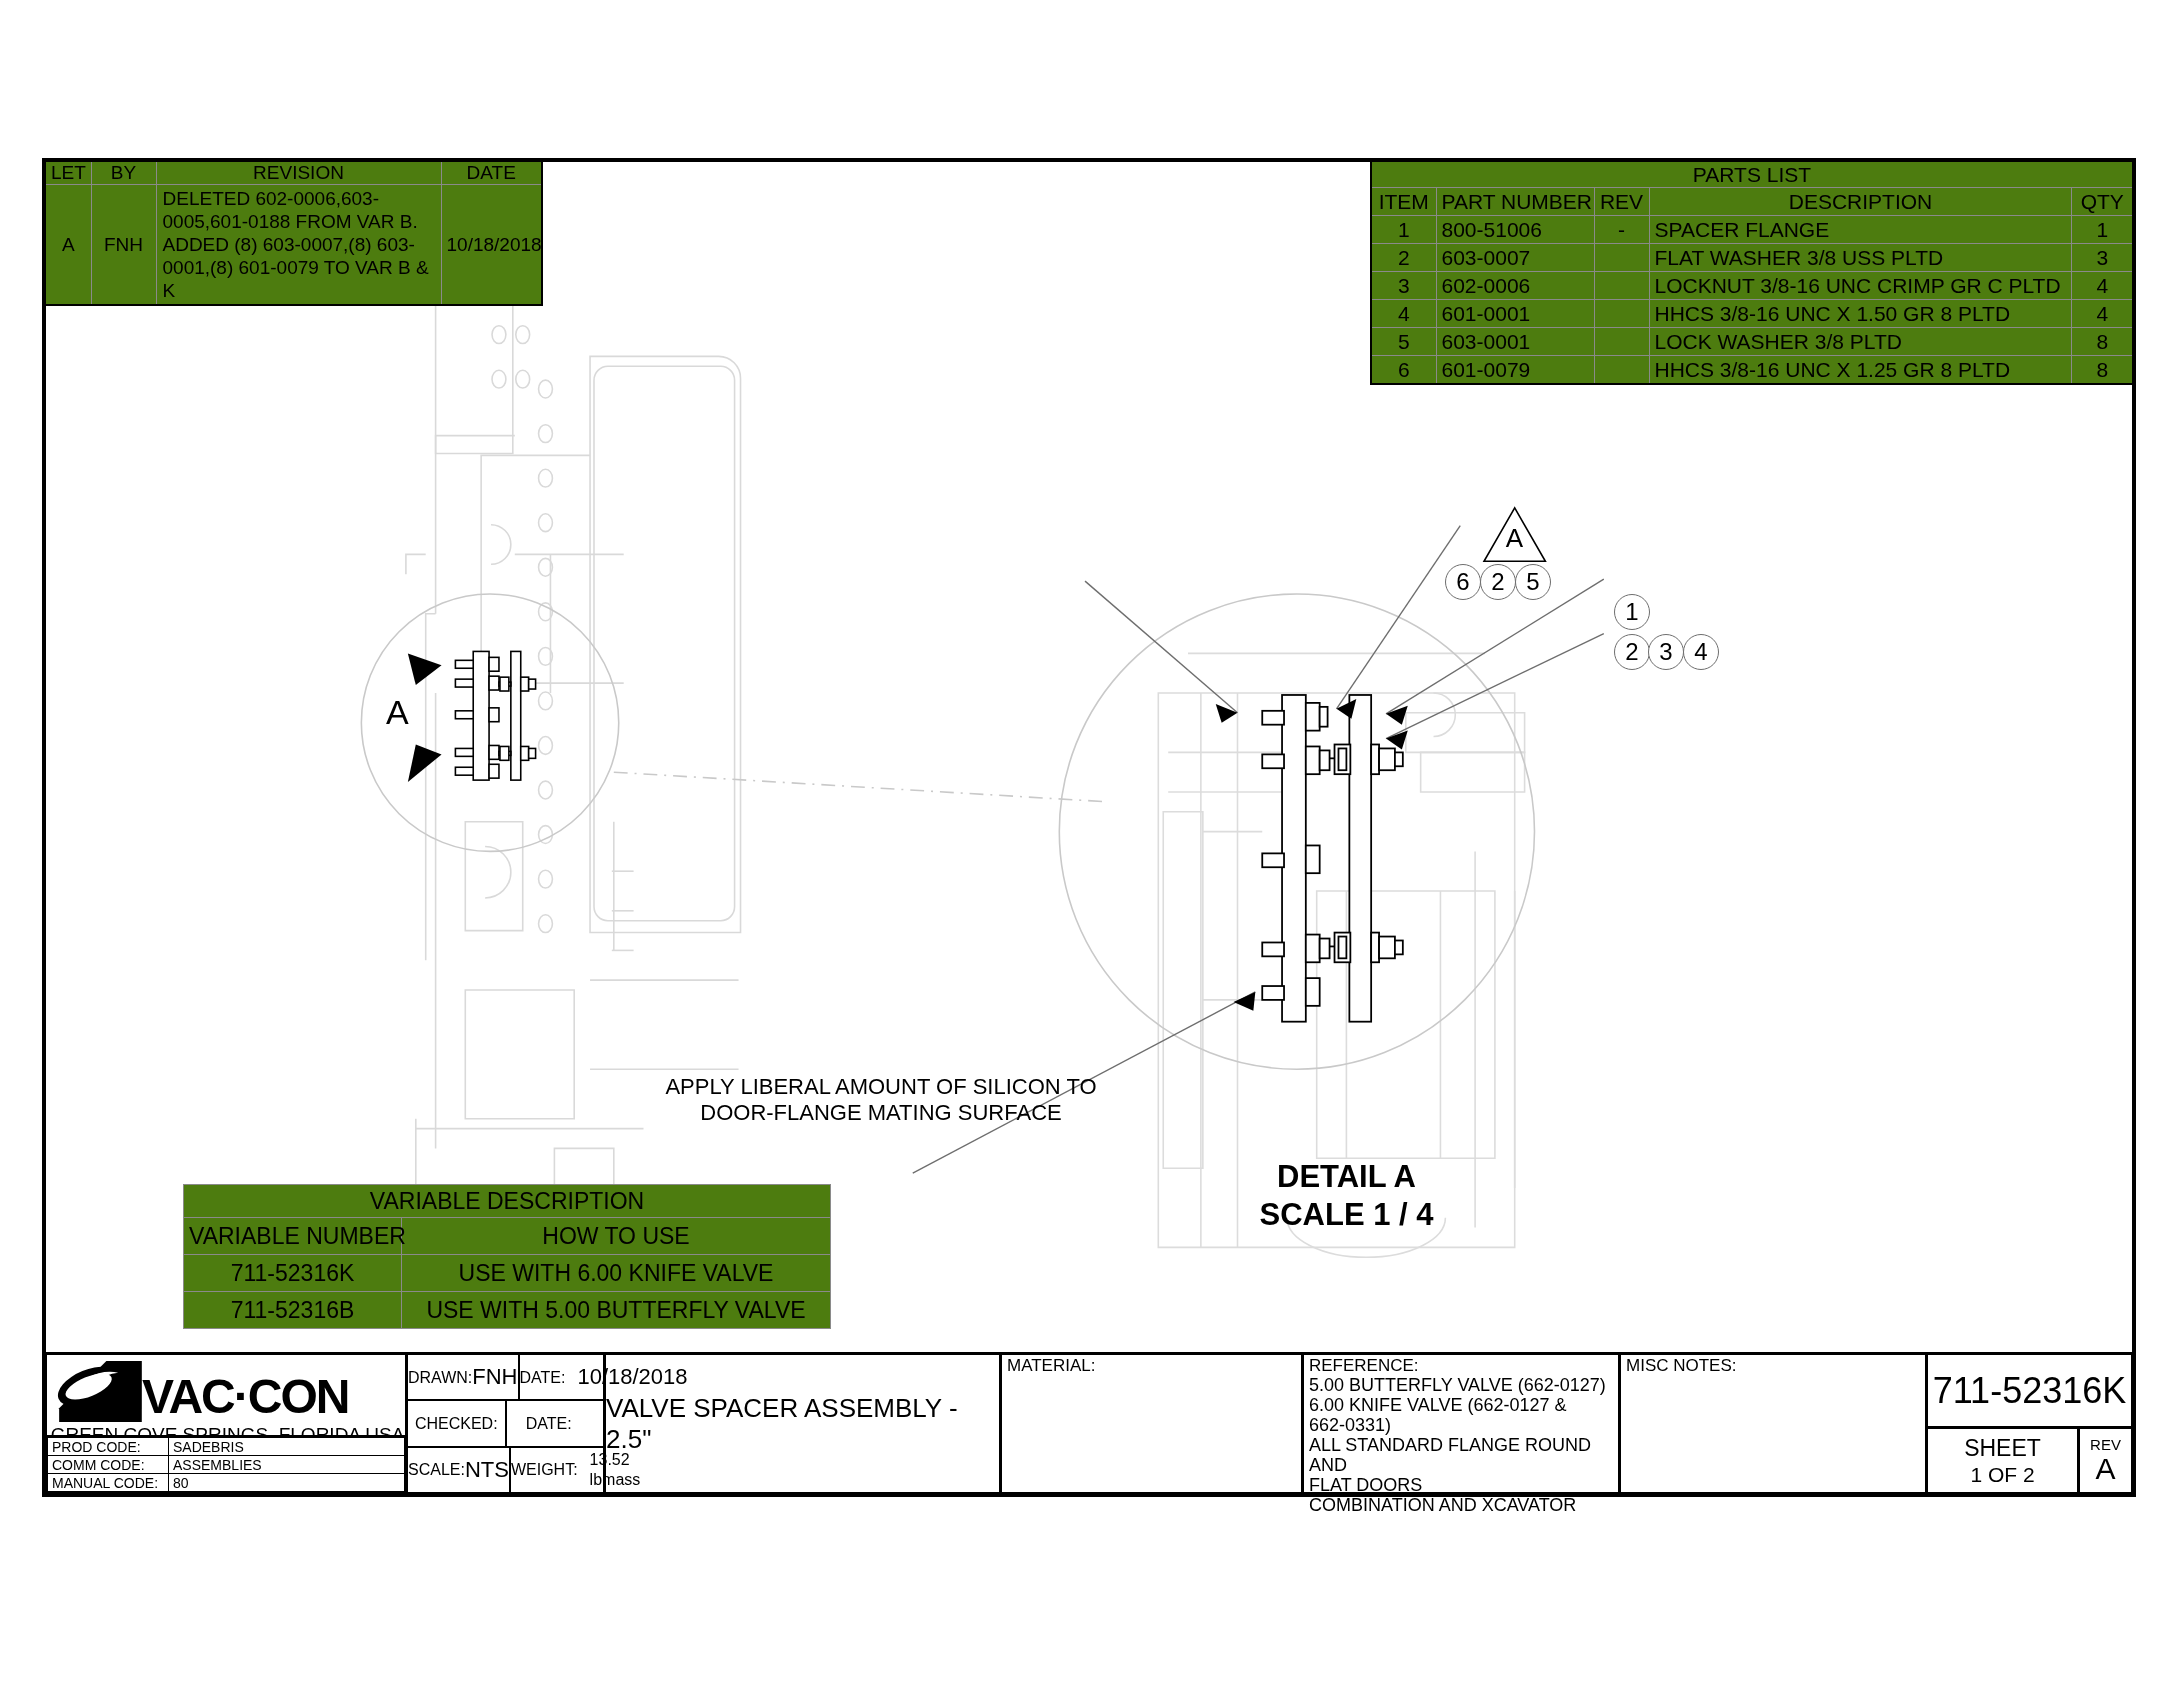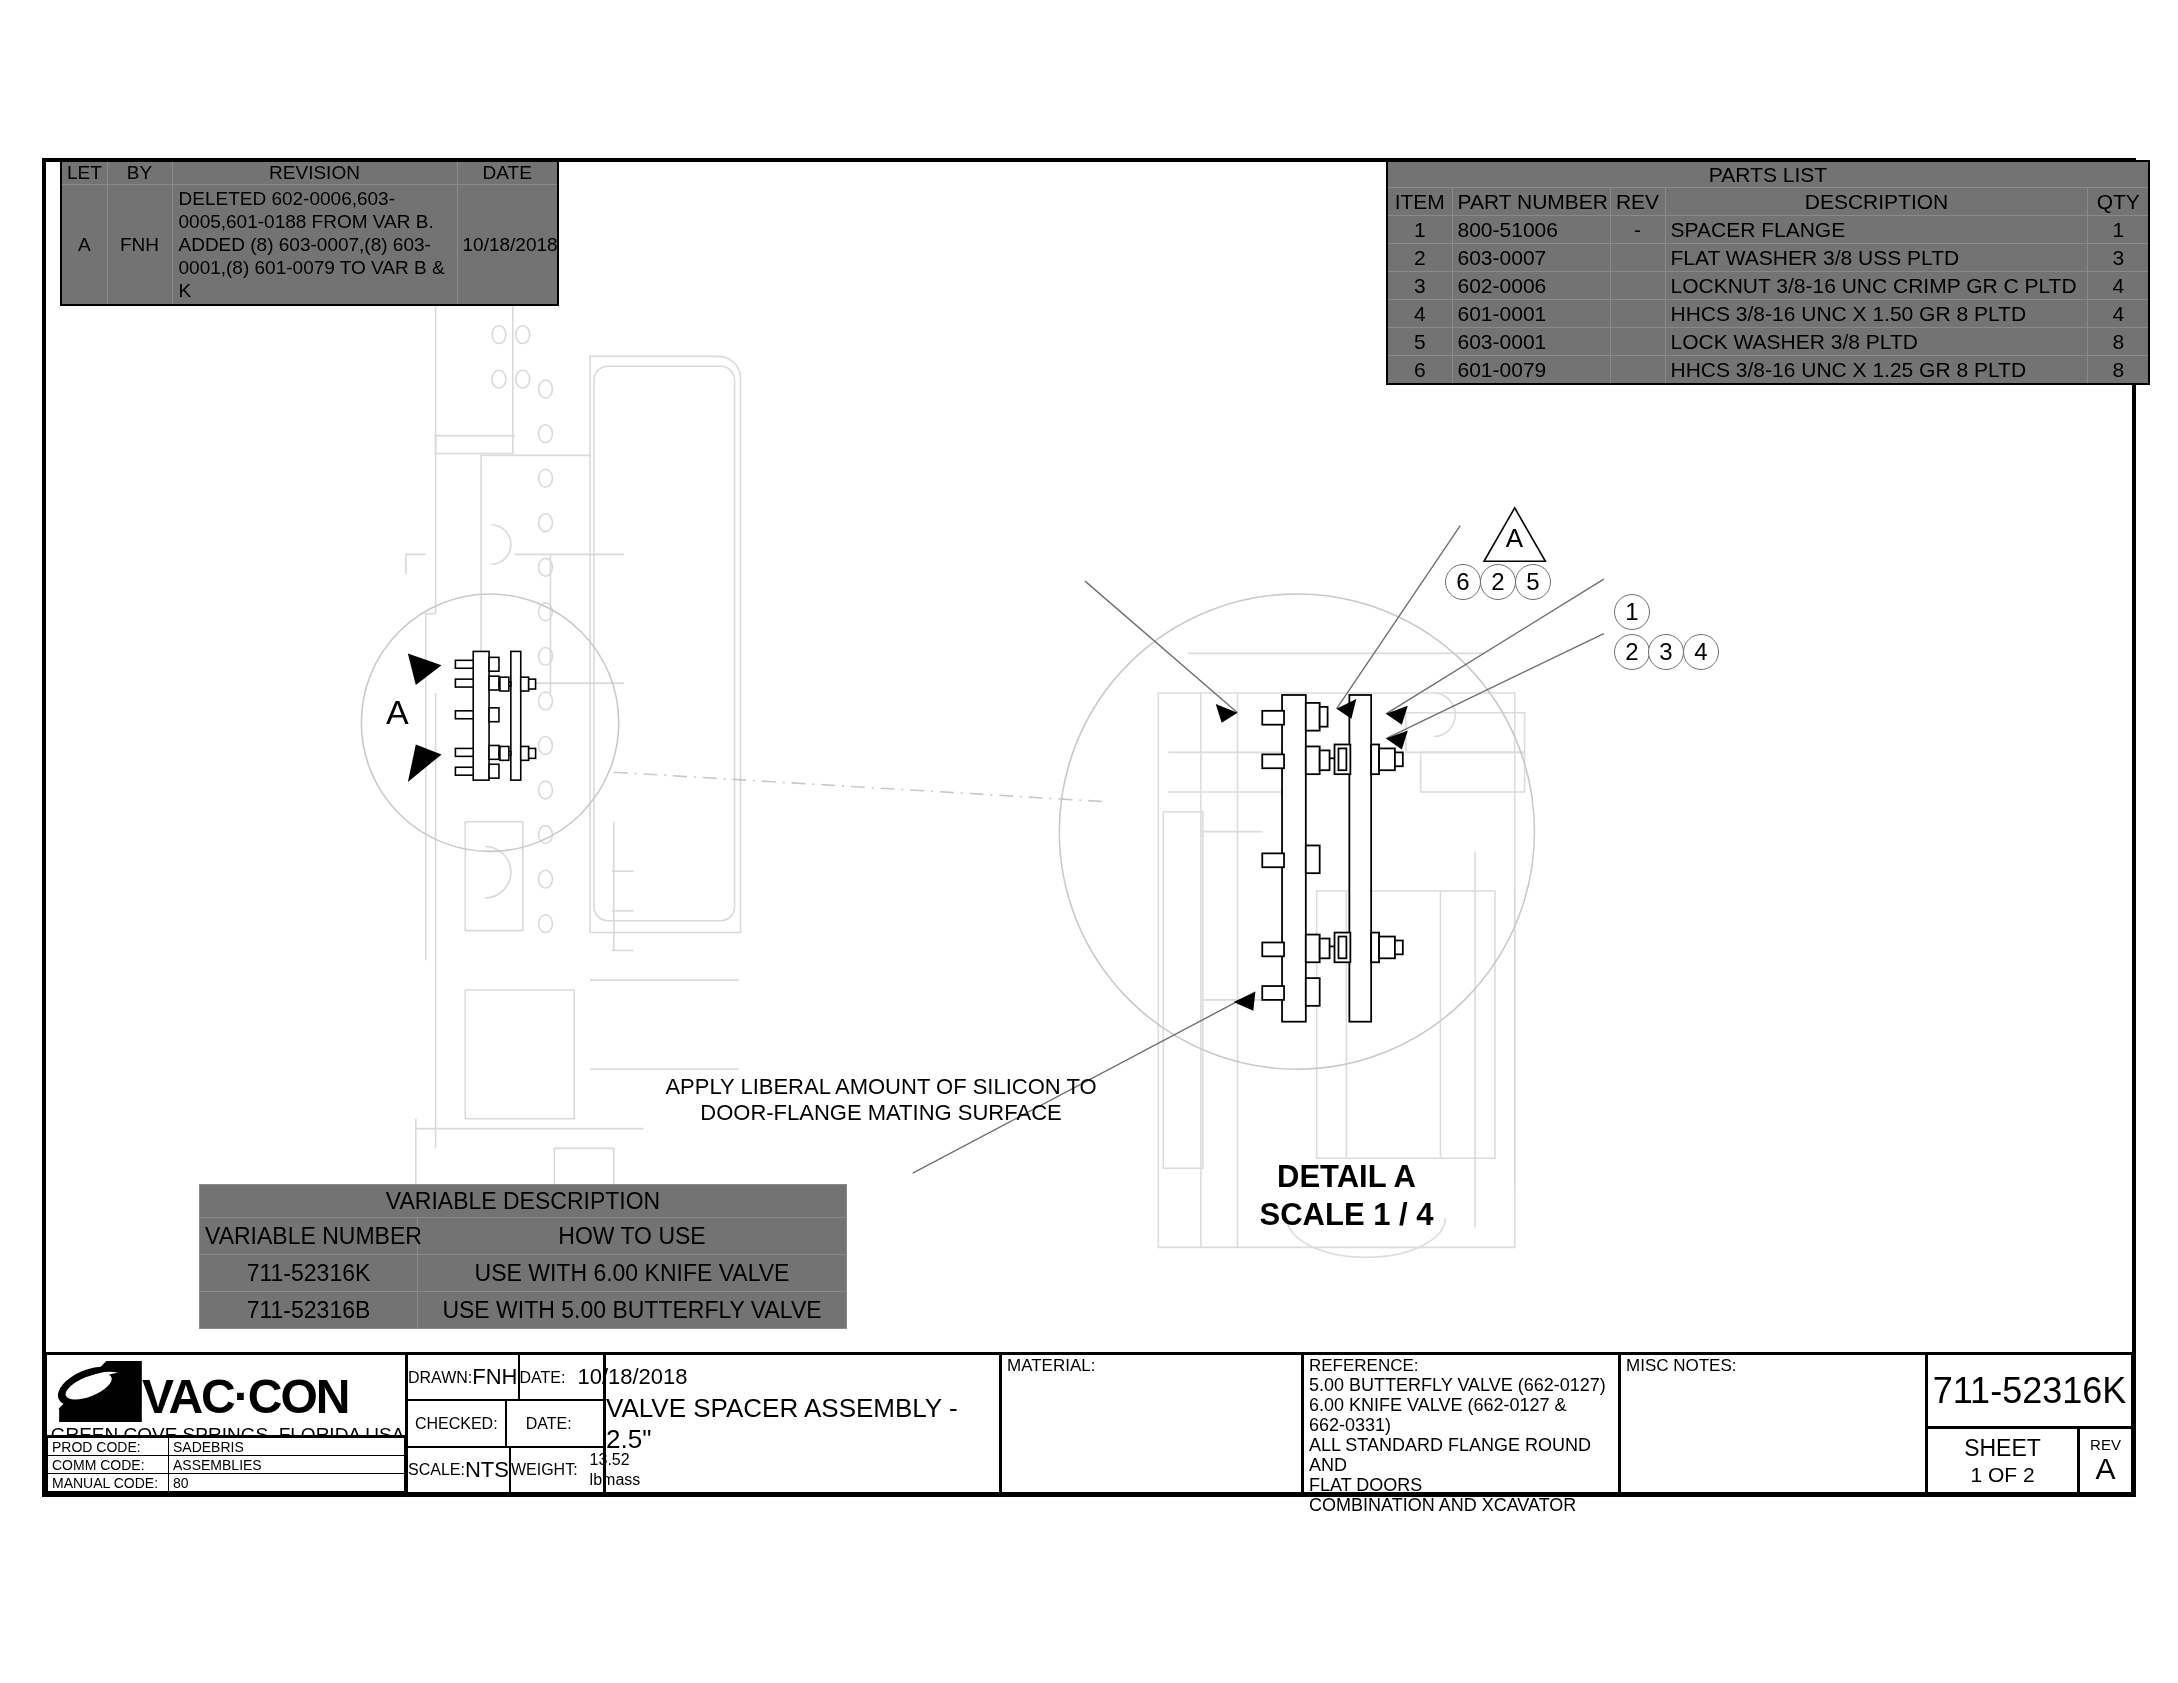--- a/index.html
+++ b/index.html
@@ -5,21 +5,21 @@
   html,body{margin:0;padding:0;background:#ffffff;}
   body{width:2178px;height:1683px;position:relative;
        font-family:"Liberation Sans","DejaVu Sans",sans-serif;color:#000;
        -webkit-font-smoothing:antialiased;}
 
   
   #sheet-frame{position:absolute;left:42px;top:158px;width:2094px;height:1339px;
                border:4px solid #000;box-sizing:border-box;background:transparent;}
 
   
-  table.dwg{border-collapse:collapse;table-layout:fixed;background:#737373;margin-left:16px;}
+  table.dwg{border-collapse:collapse;table-layout:fixed;background:#4d7c0f;}
   table.dwg td,table.dwg th{border:1px solid #8a8a8a;font-weight:normal;
        padding:0 5px;vertical-align:middle;white-space:nowrap;}
   .ctr{text-align:center;}
   .lft{text-align:left;}
 
   
   #revision-block{position:absolute;left:44px;top:160px;}
   #revision-block table{width:499px;border:2px solid #000;}
   #revision-block .hdr td{height:21px;font-size:19px;}
   #revision-block .rowbody td{height:65px;font-size:19px;}

